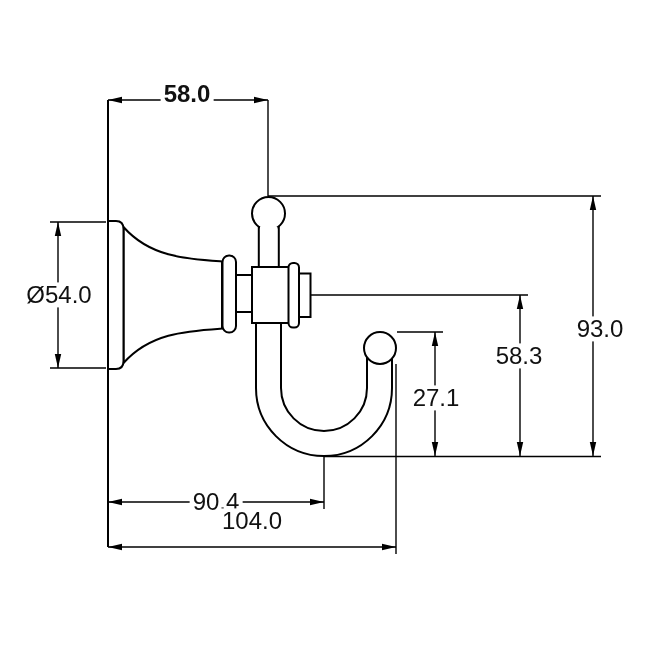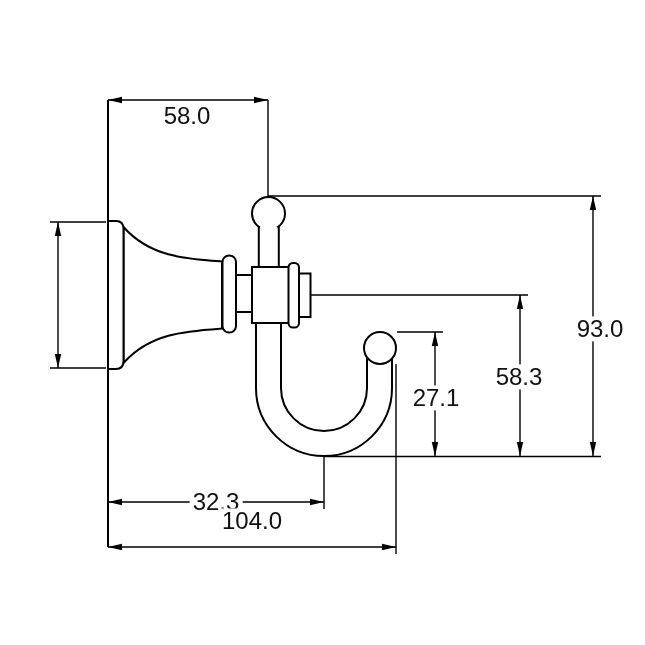--- a/index.html
+++ b/index.html
@@ -91,19 +91,20 @@
     <rect class="part" x="299" y="273.5" width="11.5" height="43.5"></rect>
 
     <circle class="part" cx="268.5" cy="213.5" r="16.5"></circle>
     <g>
       <path d="M 260,227 L 260,266 L 277.5,266 L 277.5,227 Z" fill="#ffffff" stroke="none"></path>
       <line class="part-line" x1="258.8" y1="226" x2="258.8" y2="267"></line>
       <line class="part-line" x1="278.8" y1="226" x2="278.8" y2="267"></line>
     </g>
   </svg>
 
-  <div class="dim-label" style="left:187px;top:116px;">58.0</div>
+  <div class="dim-label" style="left:187px;top:94px;font-weight:bold;">58.0</div>
+  <div class="dim-label" style="left:59px;top:295px;">Ø54.0</div>
   <div class="dim-label" style="left:600px;top:329px;">93.0</div>
-  <div class="dim-label" style="left:519px;top:377px;">58.3</div>
+  <div class="dim-label" style="left:519px;top:356px;">58.3</div>
   <div class="dim-label" style="left:436px;top:398px;">27.1</div>
-  <div class="dim-label" style="left:216px;top:502px;">32.3</div>
+  <div class="dim-label" style="left:216px;top:502px;">90.4</div>
   <div class="dim-label" style="left:252px;top:521px;">104.0</div>
 </div>
 
 </body></html>

